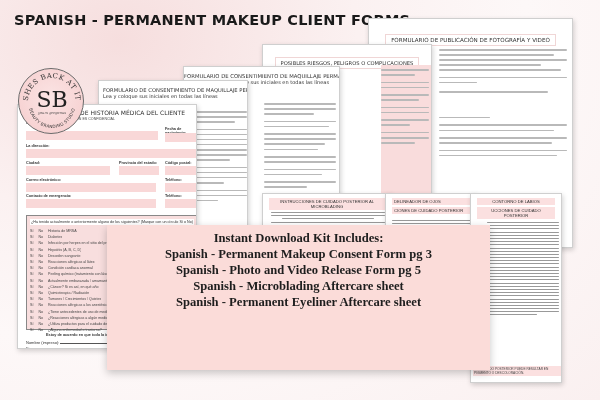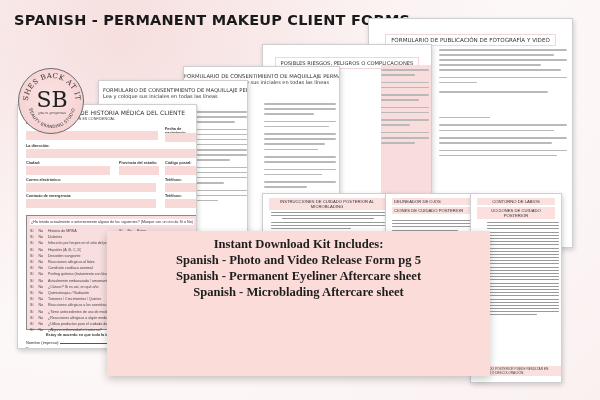--- a/index.html
+++ b/index.html
@@ -38,21 +38,21 @@
     border-radius: 50%; background: radial-gradient(circle at 50% 45%, #fbe4e4 0%, #f7d3d3 70%, #f1c4c4 100%);
     border: 1px solid #6b6b6b;
   }
   .logo .arc-top { position: absolute; left: 0; top: 0; width: 66px; height: 66px; }
   .logo .sb {
     position: absolute; left: 0; top: 18px; width: 66px; text-align: center;
     font-family: "DejaVu Serif", serif; font-size: 22px; color: #222;
   }
 
   .kit-box {
-    position: absolute; left: 107px; top: 231px; width: 383px; height: 145px;
+    position: absolute; left: 107px; top: 225px; width: 383px; height: 145px;
     background: #fbdcd9;
     box-shadow: 0 3px 8px rgba(0,0,0,0.22);
     text-align: center; padding-top: 6px;
   }
   .kit-box .kit-line {
     font-family: "Liberation Serif", serif; font-weight: bold;
     font-size: 12.6px; color: #1e1e1e; line-height: 15.9px; white-space: nowrap;
   }
 
   .after-title {
@@ -383,16 +383,17 @@
     <text font-family="DejaVu Sans, sans-serif" font-size="4.2" fill="#333" letter-spacing="0.3">
       <textPath href="#arcBot" startOffset="50%" text-anchor="middle" id="logoBotText">BEAUTY BRANDING STUDIO</textPath>
     </text>
   </svg>
   <div class="sb">SB</div>
   <div style="position:absolute; left:0; top:42px; width:66px; text-align:center; font-family:'DejaVu Serif',serif; font-style:italic; font-size:3.6px; color:#444;">yours gorgeous</div>
 </div>
 
 <div class="kit-box">
   <div class="kit-line">Instant Download Kit Includes:</div>
+  <div class="kit-line">Spanish - Permanent Makeup Consent Form pg 3</div>
   <div class="kit-line">Spanish - Photo and Video Release Form pg 5</div>
+  <div class="kit-line">Spanish - Microblading Aftercare sheet</div>
   <div class="kit-line">Spanish - Permanent Eyeliner Aftercare sheet</div>
-  <div class="kit-line">Spanish - Microblading Aftercare sheet</div>
 </div>
 
 </body></html>

